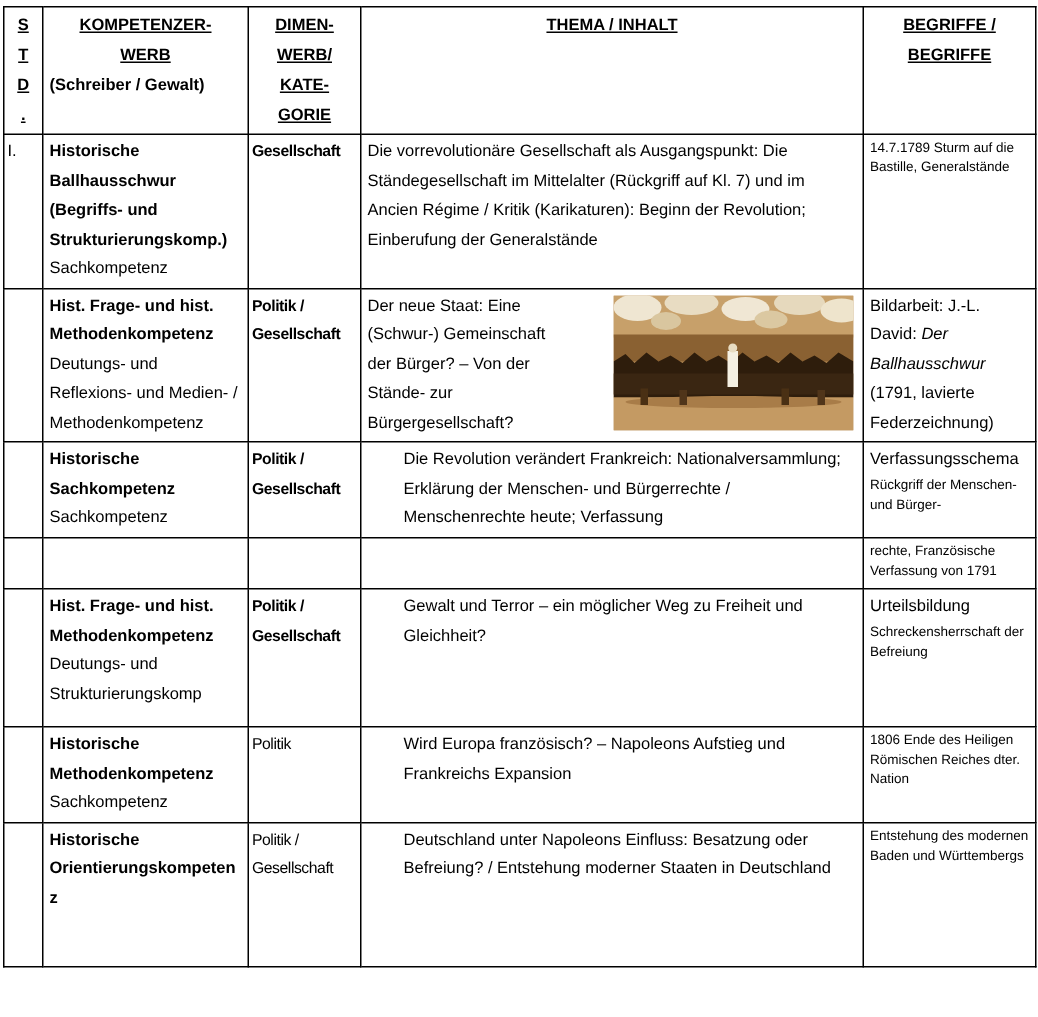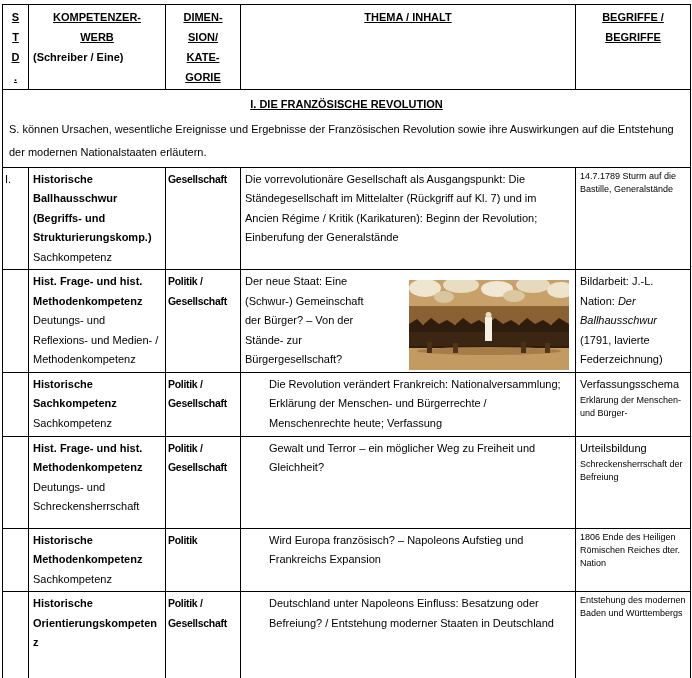--- a/index.html
+++ b/index.html
@@ -15,27 +15,27 @@
   .u{text-decoration:underline;}
   .blk{display:block;}
   .hdr td{font-weight:bold;text-align:center;line-height:20px;}
   .hdr .sub{display:block;text-align:left;font-weight:bold;}
   .section-cell{text-align:left;padding:5px 6px 2px 6px;}
   .sec-title{display:block;text-align:center;font-weight:bold;text-decoration:underline;margin-bottom:3px;}
   .sec-desc{display:block;line-height:23.5px;}
   .b{display:block;font-weight:bold;}
   .bi{font-weight:bold;}
   .ctr{}
-  .dim{font-size:10.5px;letter-spacing:-0.3px;padding:2px 2px;font-weight:bold;}
+  .dim{font-size:10.5px;letter-spacing:-0.3px;padding:2px 2px;}
   .dim-b{font-weight:bold;}
   .ind{padding-left:28px;}
   .m-small{display:block;font-size:9px;line-height:13px;}
   .m-norm{display:block;}
   .it{font-style:italic;}
-  .split{display:flex;justify-content:space-between;align-items:flex-end;}
+  .split{display:flex;justify-content:space-between;align-items:flex-start;}
   .t-text{width:124px;}
   .paint{width:160px;height:90px;margin:2px 2px 0 0;flex:0 0 auto;}
   .std-cell{padding:2px 2px;}
 </style>
 </head>
 <body>
 
 <table>
   <colgroup>
     <col style="width:26px">
@@ -49,43 +49,37 @@
       <tr class="hdr" style="height:80px">
     <td class="std-cell">
       <span class="u blk">S</span>
       <span class="u blk">T</span>
       <span class="u blk">D</span>
       <span class="u blk">.</span>
     </td>
     <td>
       <span class="u blk">KOMPETENZER-</span>
       <span class="u blk">WERB</span>
-      <span class="sub">(Schreiber / Eine)</span>
+      <span class="sub">(Schreiber / Gewalt)</span>
     </td>
     <td>
       <span class="u blk">DIMEN-</span>
-      <span class="u blk">SION/</span>
+      <span class="u blk">WERB/</span>
       <span class="u blk">KATE-</span>
       <span class="u blk">GORIE</span>
     </td>
     <td>
       <span class="u">THEMA / INHALT</span>
     </td>
     <td>
       <span class="u blk">BEGRIFFE /</span>
       <span class="u blk">BEGRIFFE</span>
     </td>
   </tr>
 
-  <tr style="height:62px">
-    <td colspan="5" class="section-cell">
-      <span class="sec-title">I. DIE FRANZÖSISCHE REVOLUTION</span>
-      <span class="sec-desc">S. können Ursachen, wesentliche Ereignisse und Ergebnisse der Französischen Revolution sowie ihre Auswirkungen auf die Entstehung der modernen Nationalstaaten erläutern.</span>
-    </td>
-  </tr>
 
   <tr style="height:78px">
     <td class="std-cell"><span>I.</span></td>
     <td>
       <span class="b">Historische Ballhausschwur (Begriffs- und Strukturierungskomp.)</span>
       <span>Sachkompetenz</span>
     </td>
     <td class="dim dim-b"><span>Gesellschaft</span></td>
     <td><span>Die vorrevolutionäre Gesellschaft als Ausgangspunkt: Die Ständegesellschaft im Mittelalter (Rückgriff auf Kl. 7) und im Ancien Régime / Kritik (Karikaturen): Beginn der Revolution; Einberufung der Generalstände</span></td>
     <td>
@@ -123,44 +117,53 @@
             <ellipse cx="80" cy="71" rx="72" ry="4" fill="#a87c48"></ellipse>
             <rect x="18" y="62" width="5" height="11" fill="#4a3014"></rect>
             <rect x="44" y="63" width="5" height="10" fill="#50351a"></rect>
             <rect x="112" y="62" width="5" height="11" fill="#4a3014"></rect>
             <rect x="136" y="63" width="5" height="10" fill="#50351a"></rect>
           </svg>
         </div>
       </div>
     </td>
     <td>
-      <span><span>Bildarbeit: J.-L. Nation: </span><span class="it">Der Ballhausschwur</span><span> (1791, lavierte Federzeichnung)</span></span>
+      <span><span>Bildarbeit: J.-L. David: </span><span class="it">Der Ballhausschwur</span><span> (1791, lavierte Federzeichnung)</span></span>
     </td>
   </tr>
 
   <tr style="height:64px">
     <td class="std-cell"></td>
     <td class="ctr">
       <span class="b">Historische Sachkompetenz</span>
       <span>Sachkompetenz</span>
     </td>
     <td class="dim dim-b ctr"><span>Politik / Gesellschaft</span></td>
     <td class="ind"><span>Die Revolution verändert Frankreich: Nationalversammlung; Erklärung der Menschen- und Bürgerrechte / Menschenrechte heute; Verfassung</span></td>
     <td>
       <span class="m-norm">Verfassungsschema</span>
-      <span class="m-small">Erklärung der Menschen- und Bürger-</span>
+      <span class="m-small">Rückgriff der Menschen- und Bürger-</span>
     </td>
   </tr>
 
+  <tr style="height:34px">
+    <td class="std-cell"></td>
+    <td></td>
+    <td class="dim"></td>
+    <td></td>
+    <td>
+          <span class="m-small">rechte, Französische Verfassung von 1791</span>
+        </td>
+  </tr>
 
   <tr style="height:92px">
     <td class="std-cell"></td>
     <td class="ctr">
       <span class="bi">Hist. Frage- und hist. Methodenkompetenz</span>
-      <span>Deutungs- und Schreckensherrschaft</span>
+      <span>Deutungs- und Strukturierungskomp</span>
     </td>
     <td class="dim dim-b ctr"><span>Politik / Gesellschaft</span></td>
     <td class="ind"><span>Gewalt und Terror – ein möglicher Weg zu Freiheit und Gleichheit?</span></td>
     <td>
       <span class="m-norm">Urteilsbildung</span>
       <span class="m-small">Schreckensherrschaft der Befreiung</span>
     </td>
   </tr>
 
   <tr style="height:56px">

